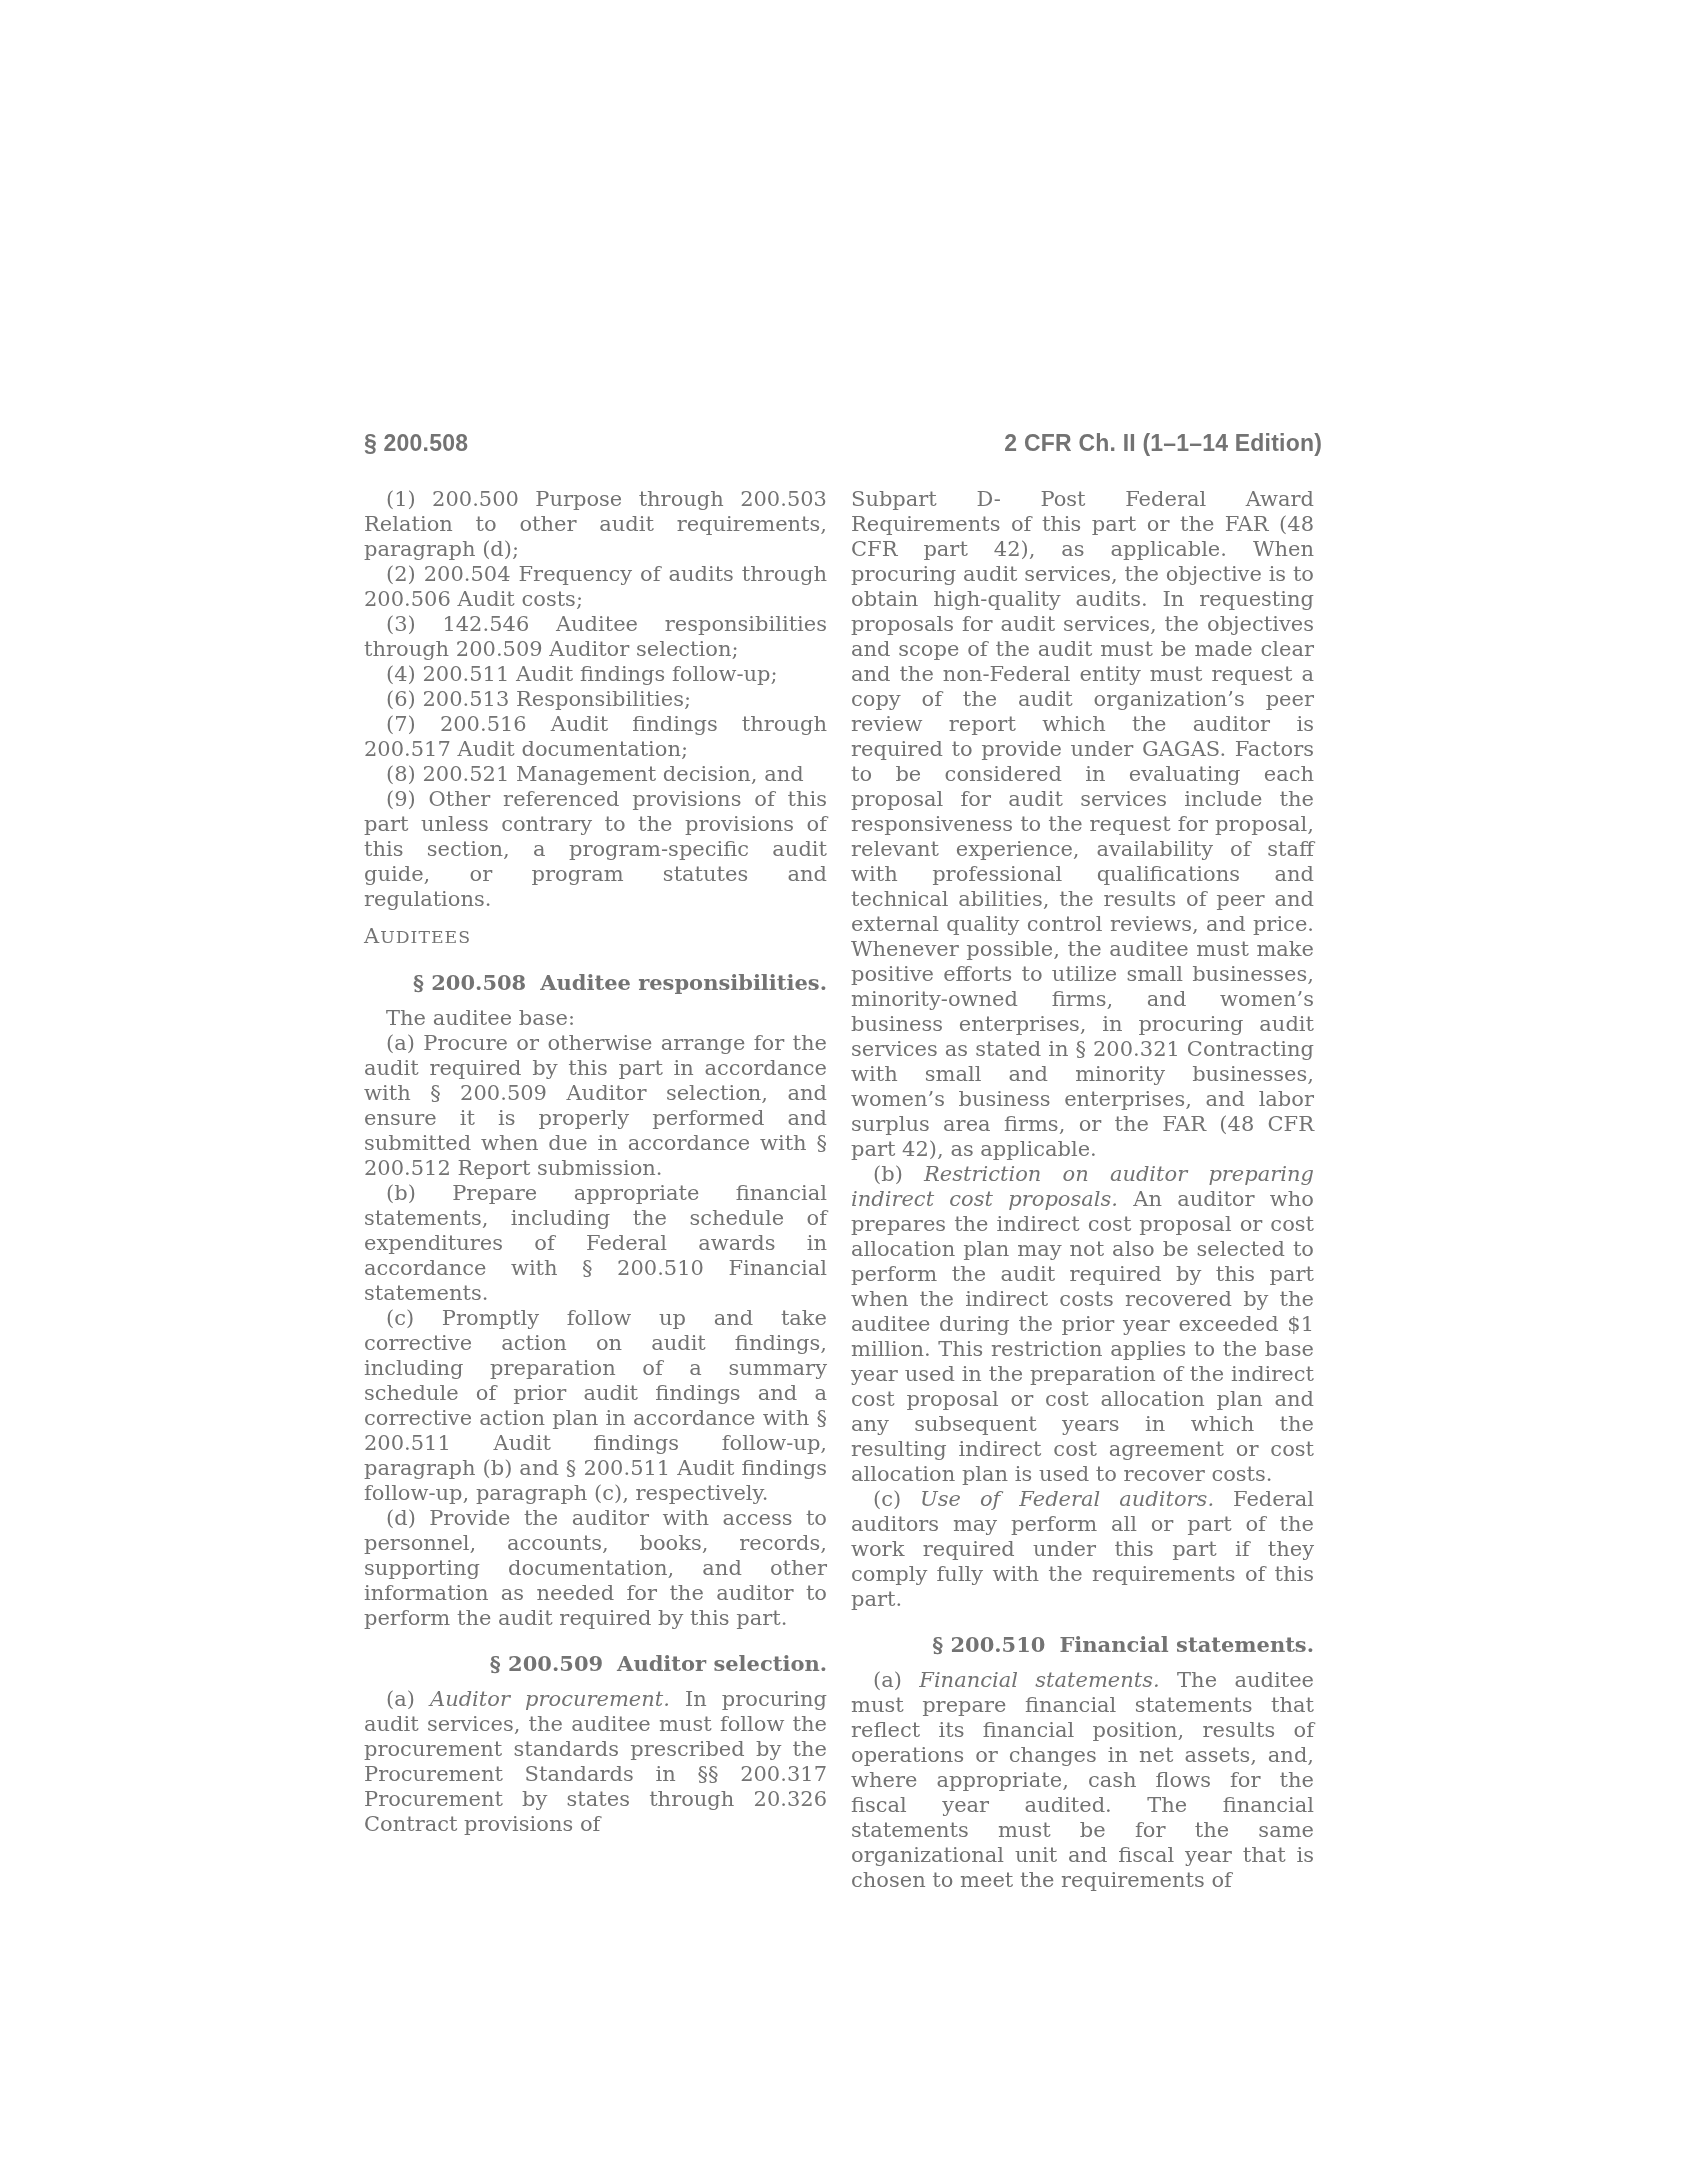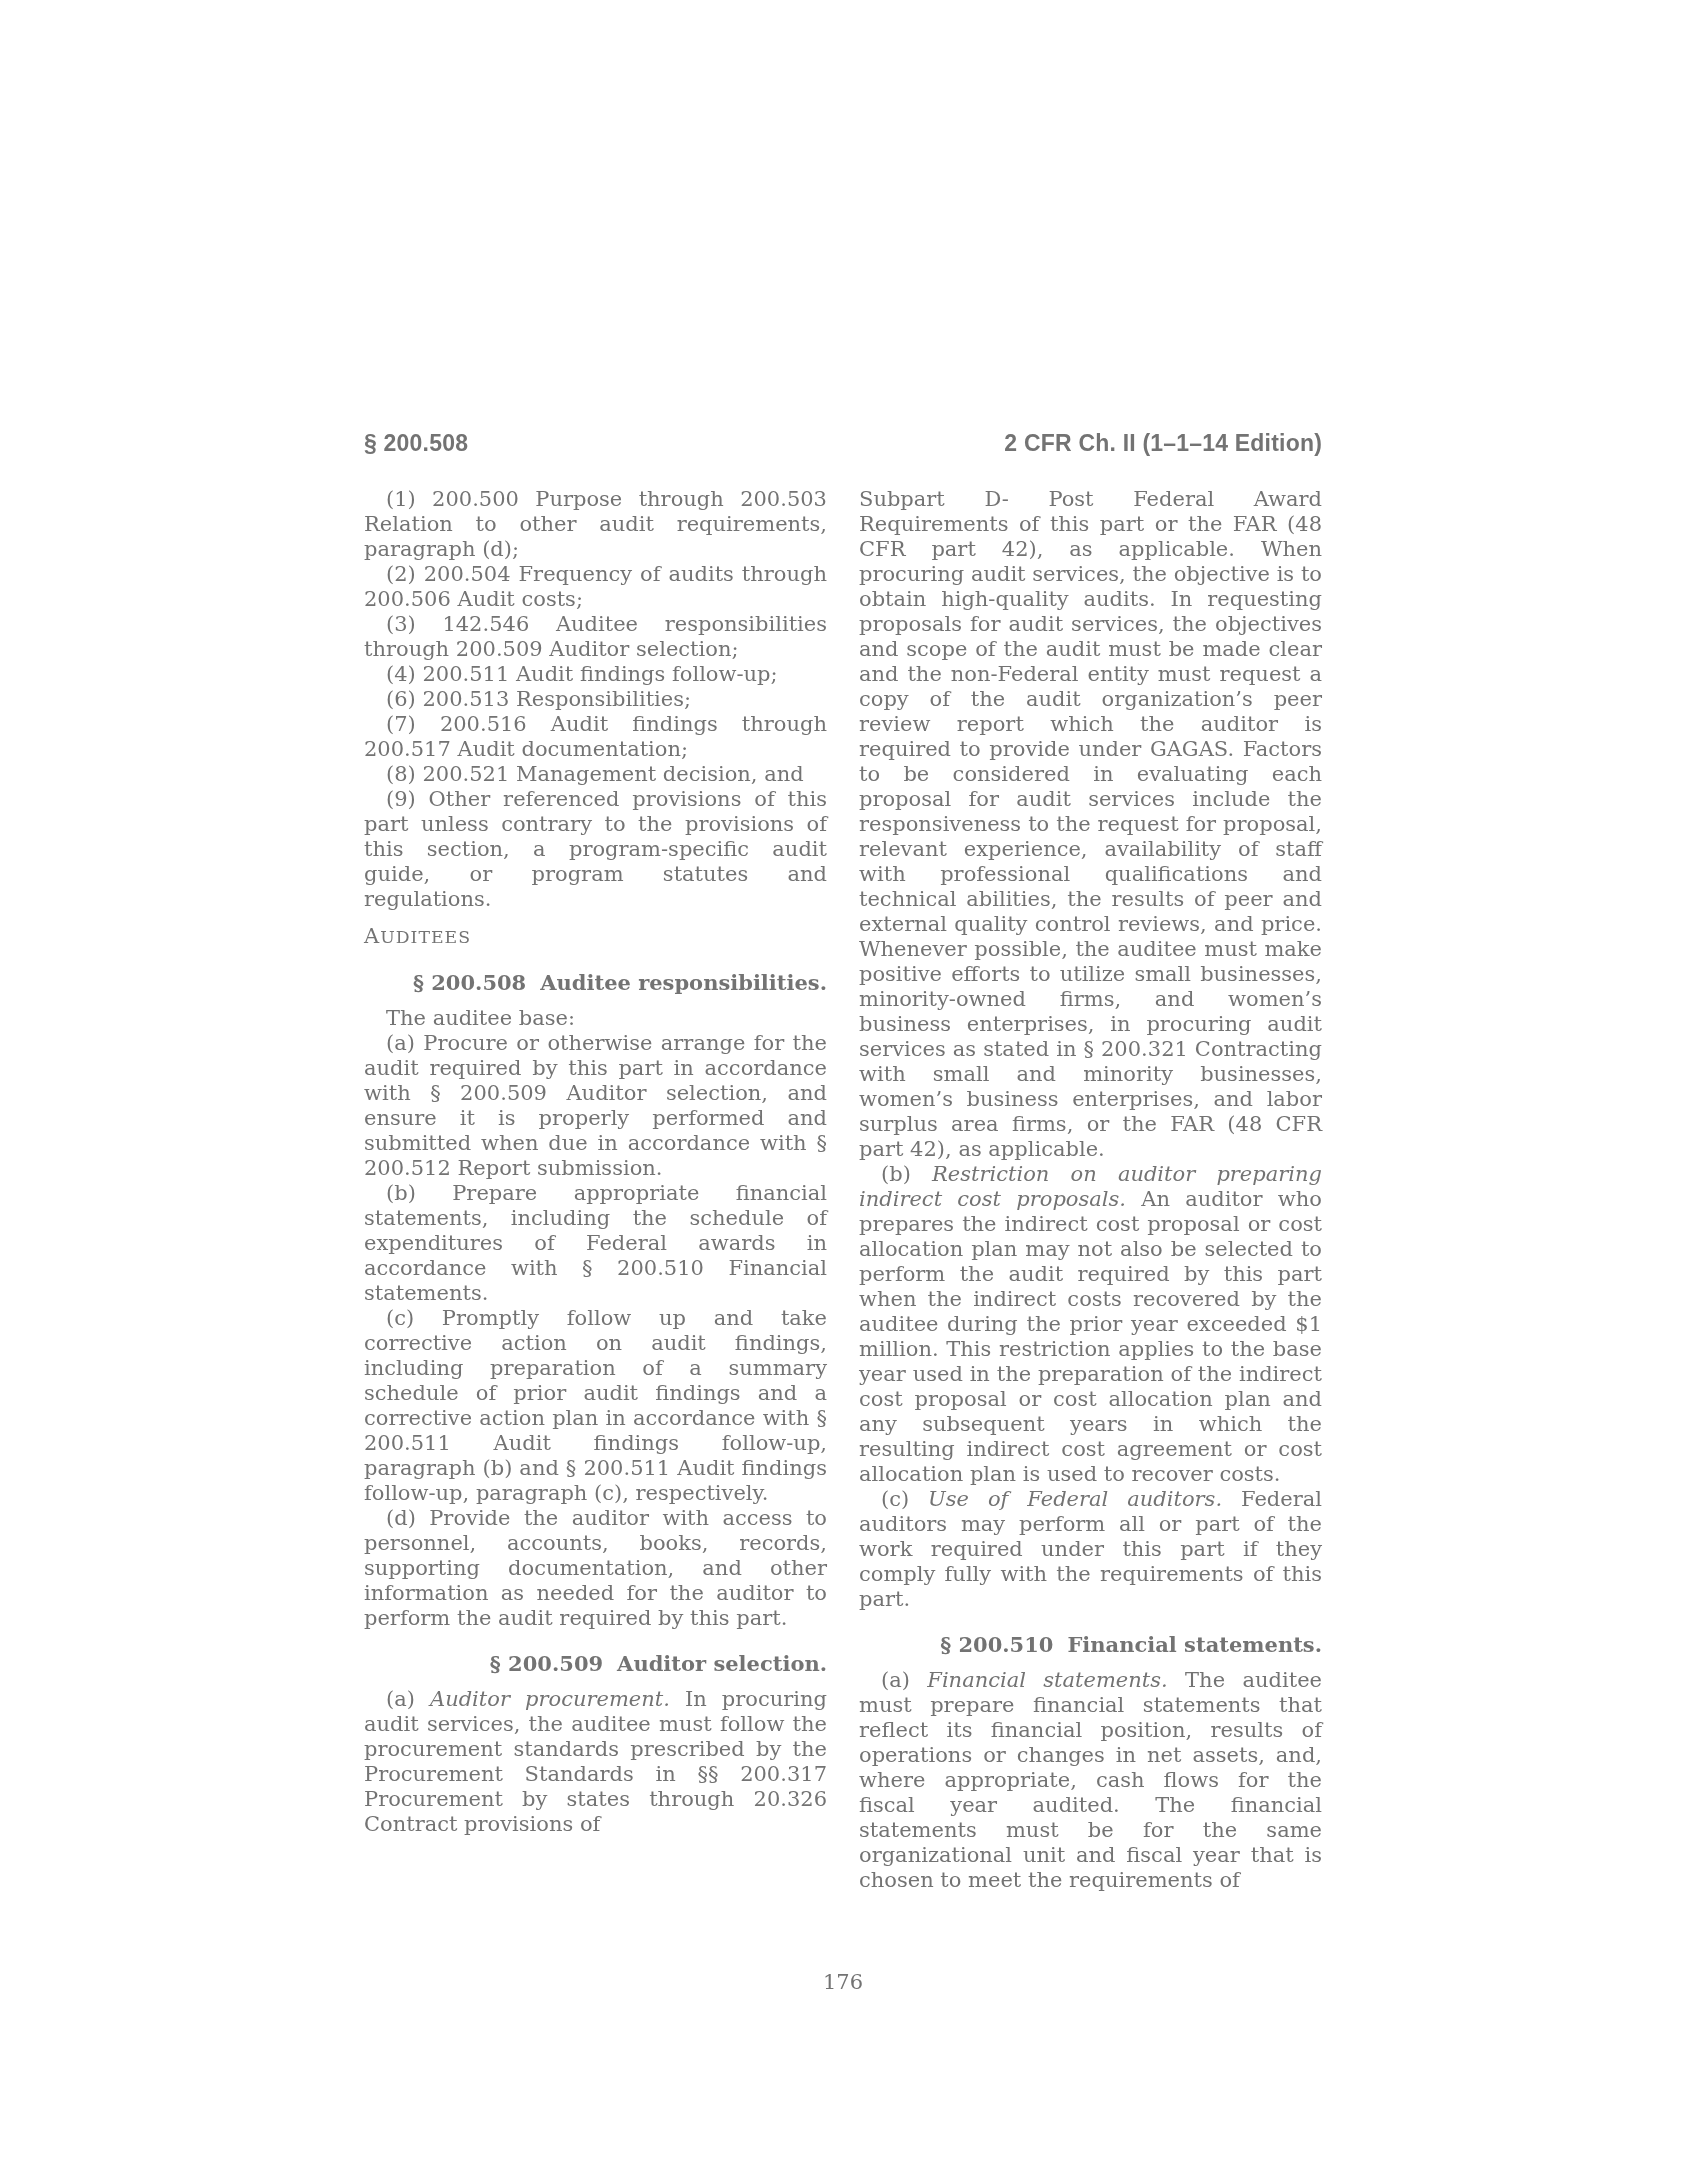--- a/index.html
+++ b/index.html
@@ -28,21 +28,21 @@
     font-weight: bold;
     font-size: 23px;
     letter-spacing: 0.2px;
   }
   .cols {
     position: absolute;
     top: 487px;
     left: 364px;
     width: 958px;
     display: flex;
-    gap: 32px;
+    gap: 24px;
   }
   .col {
     width: 463px;
     font-size: 21px;
     line-height: 25px;
     text-align: justify;
   }
   p.body-para {
     margin: 0;
     padding: 0;
@@ -134,16 +134,15 @@
 
       <div class="sec-heading">
         <span>§ 200.510</span><span class="hsep"></span><span>Financial statements.</span>
       </div>
 
       <p class="body-para"><span>(a) </span><span class="ital">Financial statements.</span><span> The auditee must prepare financial statements that reflect its financial position, results of operations or changes in net assets, and, where appropriate, cash flows for the fiscal year audited. The financial statements must be for the same organizational unit and fiscal year that is chosen to meet the requirements of</span></p>
     </div>
 
   </div>
 
-  <div class="pageno">176</div>
 
 </div>
 
 
 </body></html>

